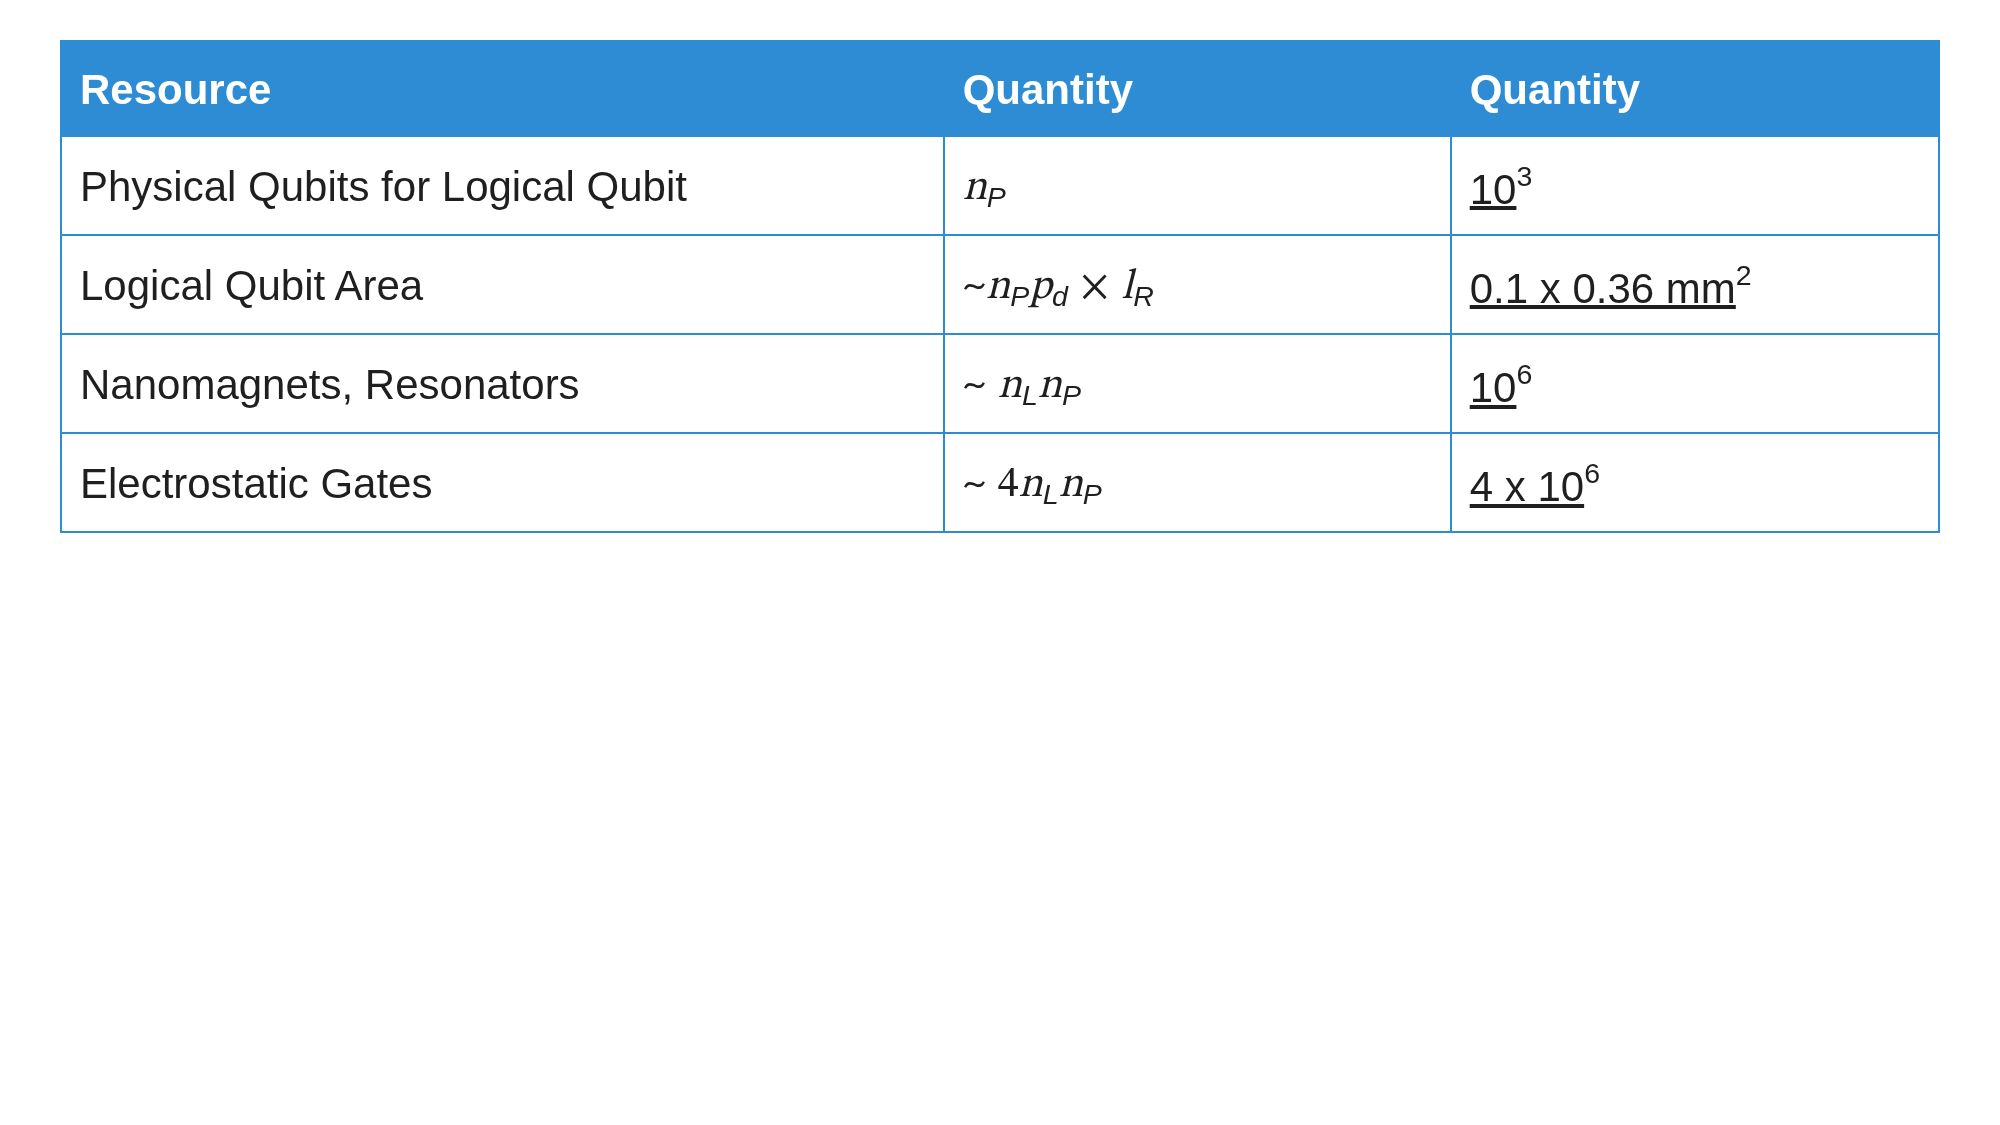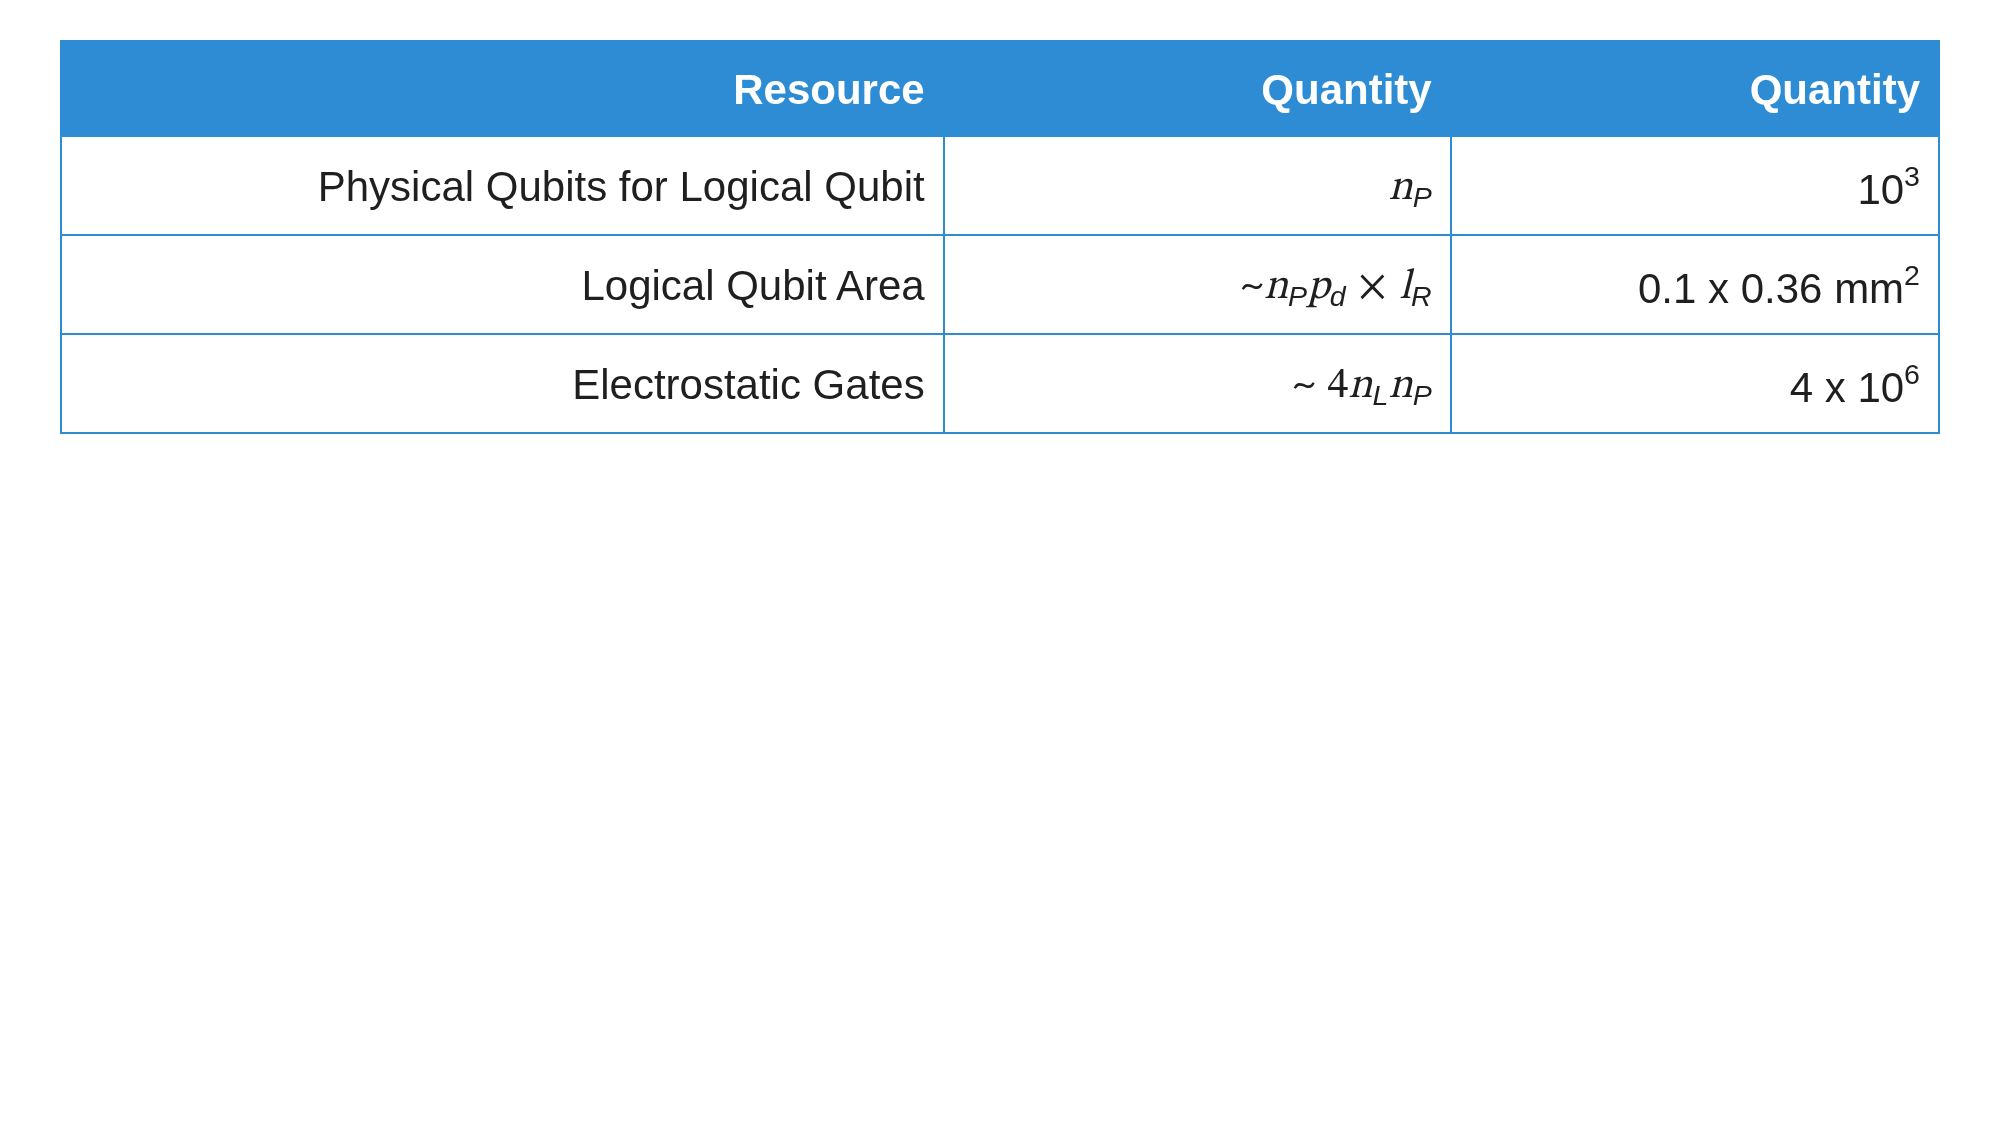--- a/index.html
+++ b/index.html
@@ -13,21 +13,21 @@
   table.resource-table {
     border-collapse: collapse;
     width: 100%;
     max-width: 1880px;
     table-layout: fixed;
   }
   table.resource-table th,
   table.resource-table td {
     border: 2px solid #2e8cd3;
     padding: 22px 18px 18px 18px;
-    text-align: right;
+    text-align: left;
     font-size: 42px;
     color:#1f1f1f;
     vertical-align: middle;
     line-height:1.25;
     margin-top:35px;
   }
   table.resource-table th {
     background: #2d8cd4;
     color: #ffffff;
     font-weight: 700;
@@ -35,21 +35,21 @@
   }
   table.resource-table col.c-res { width: 47%; }
   table.resource-table col.c-qty { width: 27%; }
   table.resource-table col.c-ex  { width: 26%; }
 
   
   .mi { font-family: "Cambria Math","STIX Two Math","Times New Roman",serif; font-style: italic; }
   .mn { font-family: "Cambria Math","STIX Two Math","Times New Roman",serif; font-style: normal; }
   .sub { font-size: 0.68em; vertical-align: -0.28em; font-style: italic;}
   .sup { font-size: 0.68em; vertical-align: 0.62em; font-style: normal;}
-  .example { font-family: "Gill Sans","Gill Sans MT","Segoe UI",Arial,sans-serif; }
+  .example { font-family: "Gill Sans","Gill Sans MT","Segoe UI",Arial,sans-serif; text-decoration: underline; }
 </style>
 </head>
 <body>
 
 <table class="resource-table">
   <colgroup>
     <col class="c-res">
       <col class="c-qty">
       <col class="c-ex">
   </colgroup>
@@ -65,18 +65,23 @@
       <td>Physical Qubits for Logical Qubit</td>
       <td><span class="mi">n</span><span class="sub">P</span></td>
       <td><span class="example">10</span><span class="sup">3</span></td>
     </tr>
     <tr>
       <td>Logical Qubit Area</td>
       <td><span class="mn">~</span><span class="mi">n</span><span class="sub">P</span><span class="mi">p</span><span class="sub">d</span> <span class="mn">×</span> <span class="mi">l</span><span class="sub">R</span></td>
       <td><span class="example">0.1 x 0.36 mm</span><span class="sup">2</span></td>
     </tr>
     <tr>
+      <td>Nanomagnets, Resonators</td>
+      <td><span class="mn">~</span> <span class="mi">n</span><span class="sub">L</span><span class="mi">n</span><span class="sub">P</span></td>
+      <td><span class="example">10</span><span class="sup">6</span></td>
+    </tr>
+    <tr>
       <td>Electrostatic Gates</td>
       <td><span class="mn">~</span> <span class="mn">4</span><span class="mi">n</span><span class="sub">L</span><span class="mi">n</span><span class="sub">P</span></td>
       <td><span class="example">4 x 10</span><span class="sup">6</span></td>
     </tr>
   </tbody>
 </table>
 
 </body></html>

